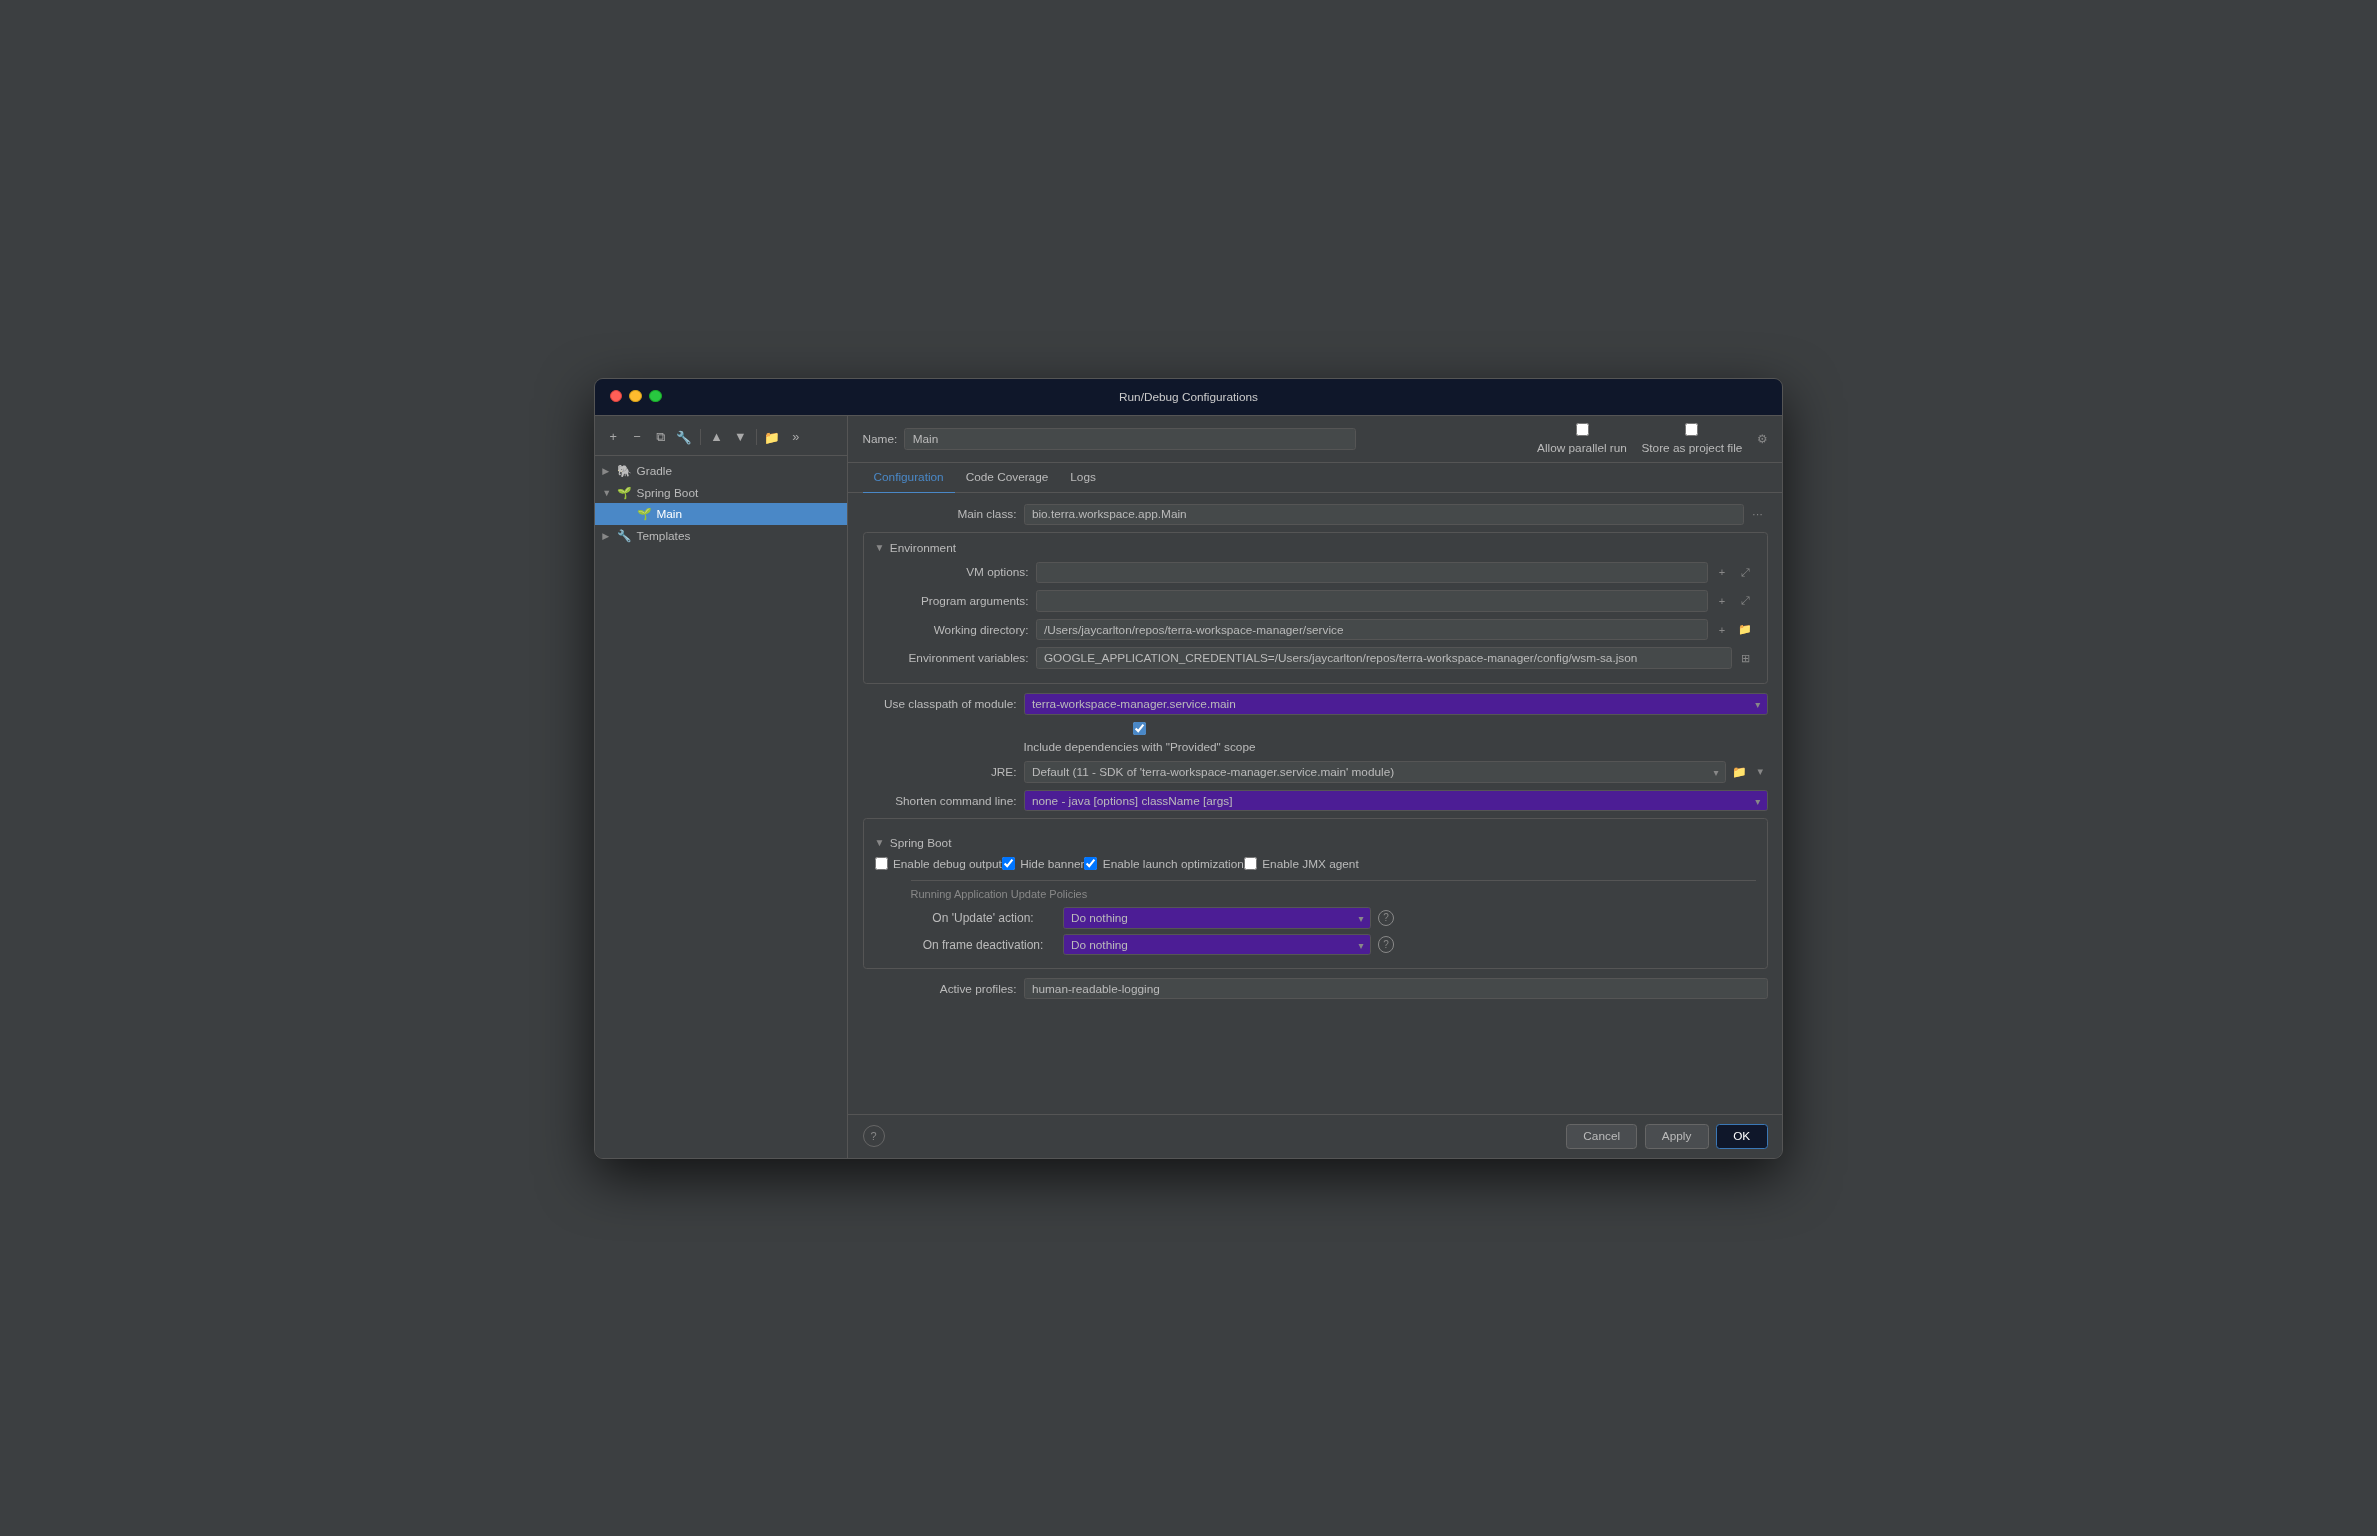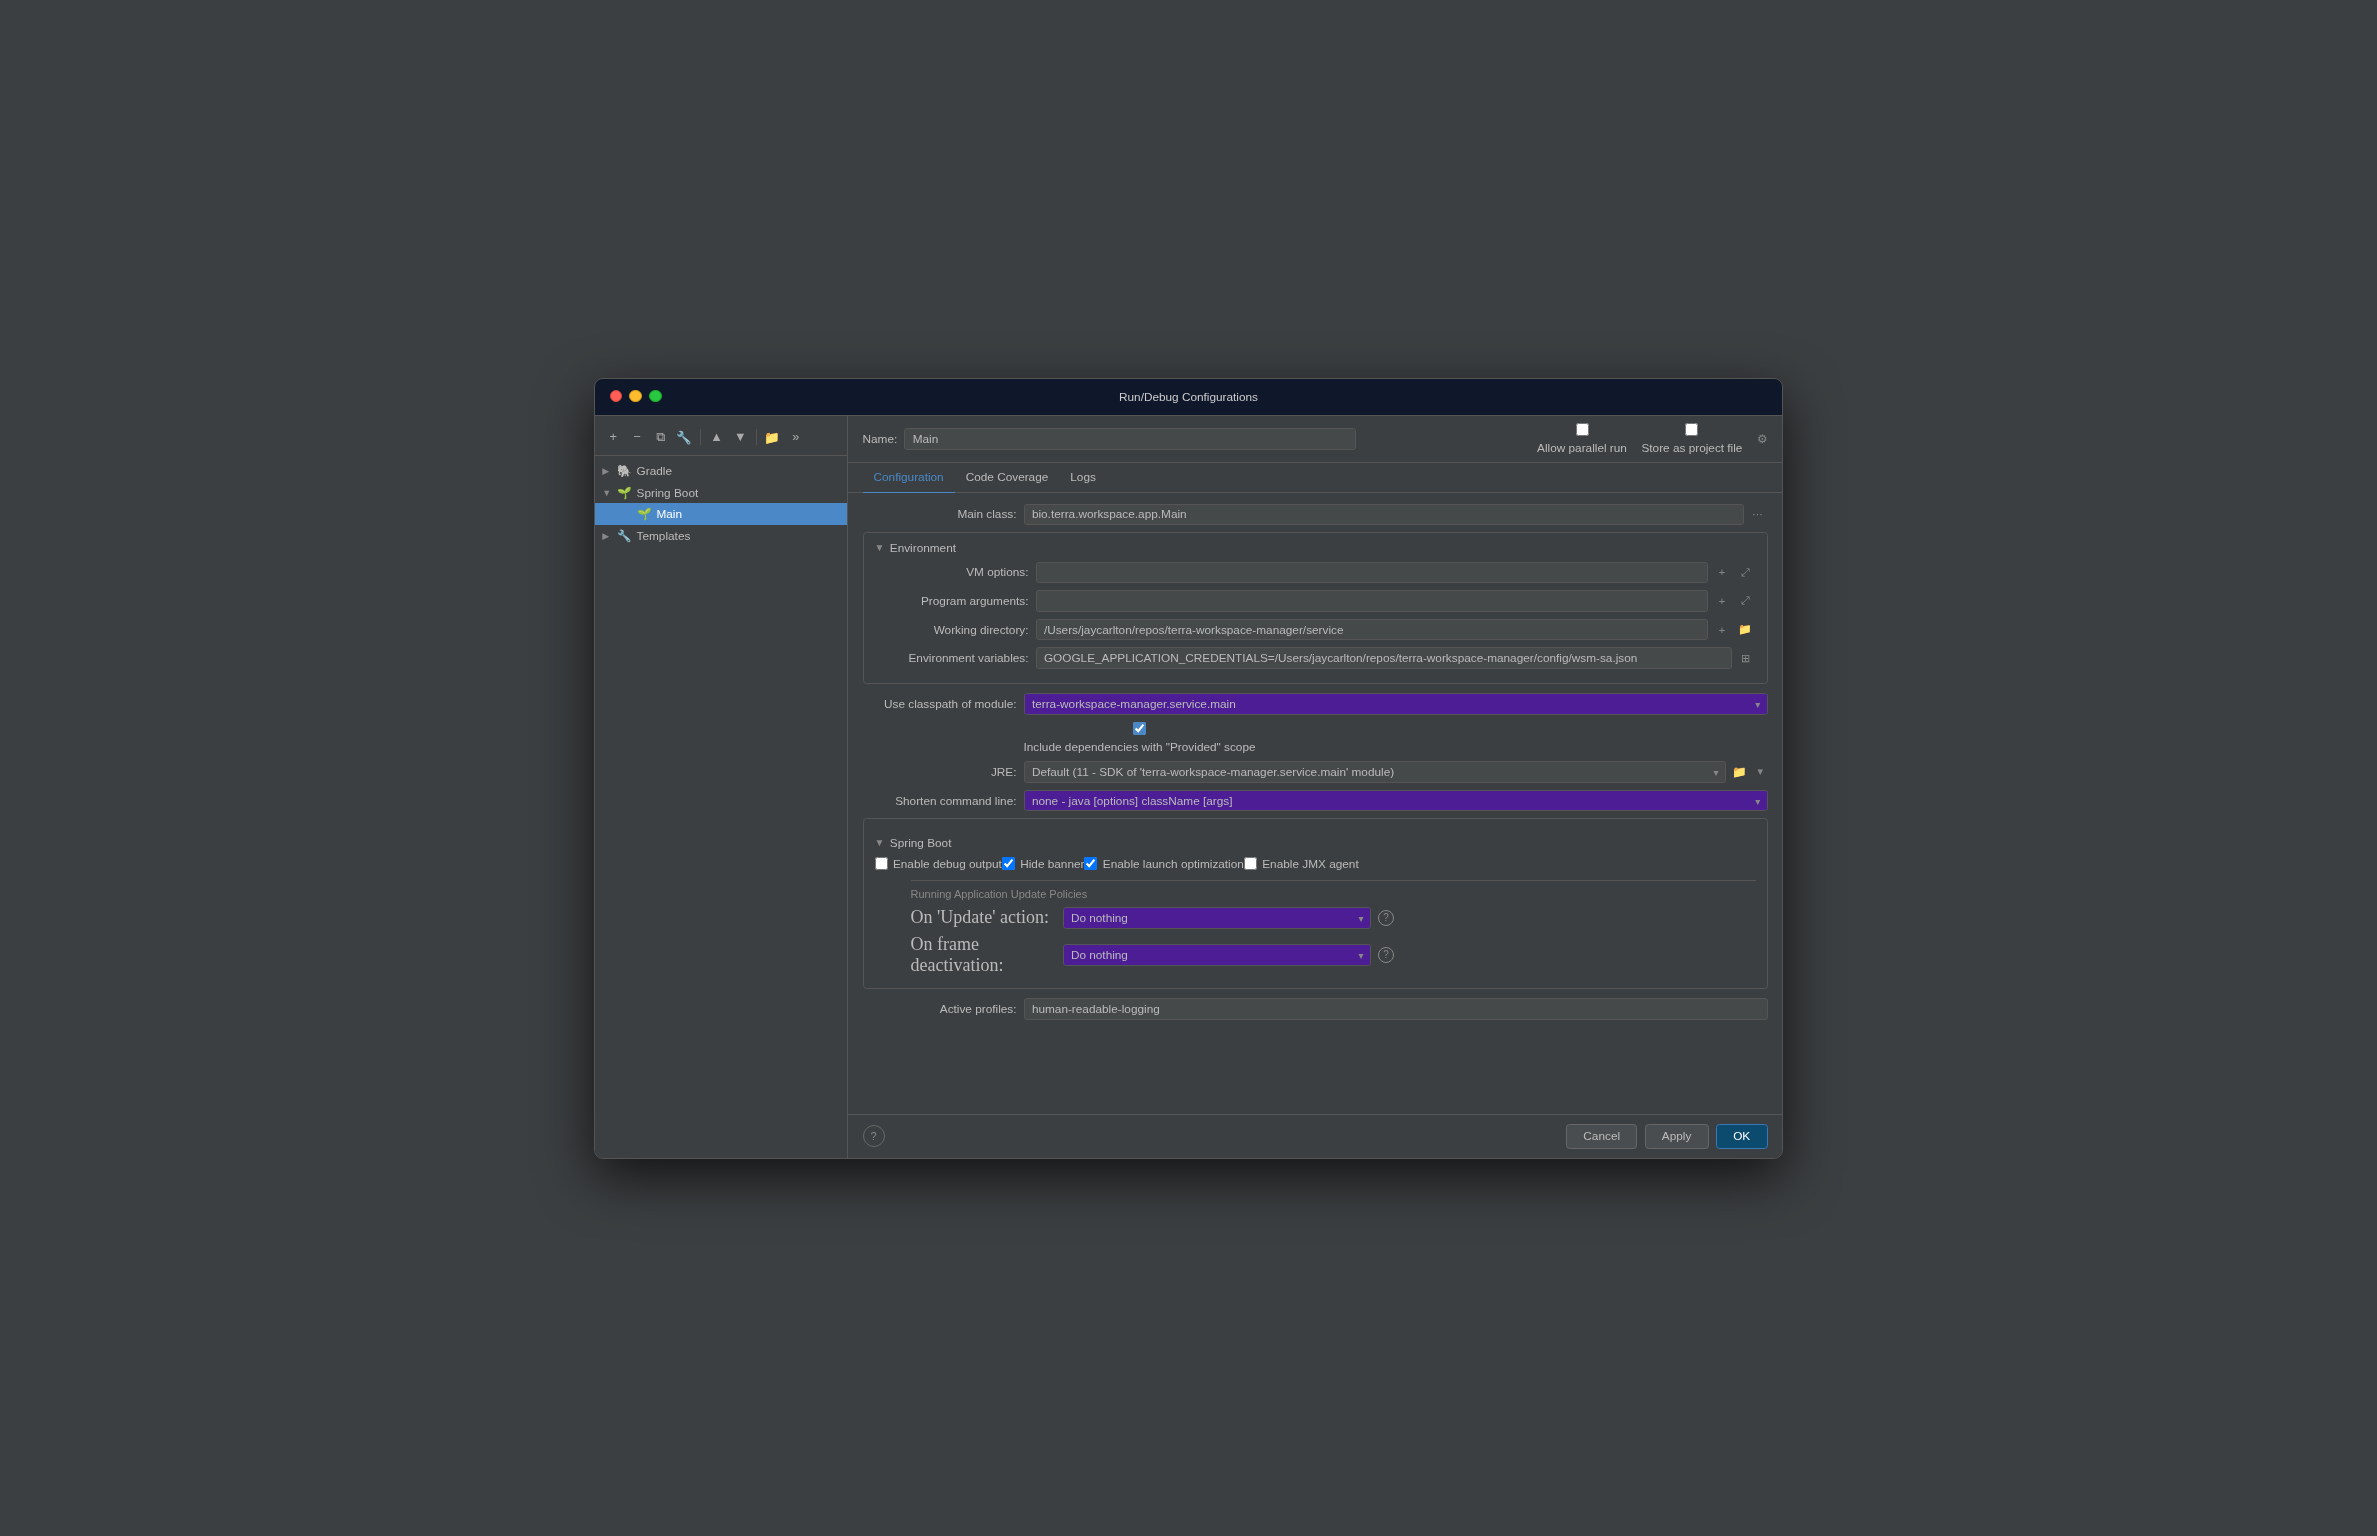--- a/index.html
+++ b/index.html
@@ -300,24 +300,23 @@
       margin-bottom: 7.2px;
     }
     .policy-row {
       display: flex;
       align-items: center;
       gap: 7.2px;
       margin-bottom: 5.4px;
     }
     .policy-label {
       width: 145px;
-      text-align: left;
-      color: #bbb;
-      font-size: 18px;
-      font-family: Liberation Serif, serif;
+      text-align: center;
+      color: #bbb;
+      font-size: 12px;
     }
     .policy-control {
       display: flex;
       align-items: center;
       gap: 7.2px;
     }
     .help-icon {
       width: 16.3px;
       height: 16.3px;
       border-radius: 50%;
@@ -349,21 +348,21 @@
     .btn {
       padding: 4.5px 16.3px;
       border-radius: 3.6px;
       font-size: 11.8px;
       cursor: pointer;
       border: 0.9px solid #666;
       background: #4a4d50;
       color: #bbb;
     }
     .btn-primary {
-      background: #0c4a6e;
+      background: #0f172a;
       border-color: #3a78b7;
       color: #fff;
     }
     .btn-apply {
       background: #4a4d50;
       border-color: #666;
       color: #bbb;
     }
     .environment-section {
       border: 0.9px solid #555;

